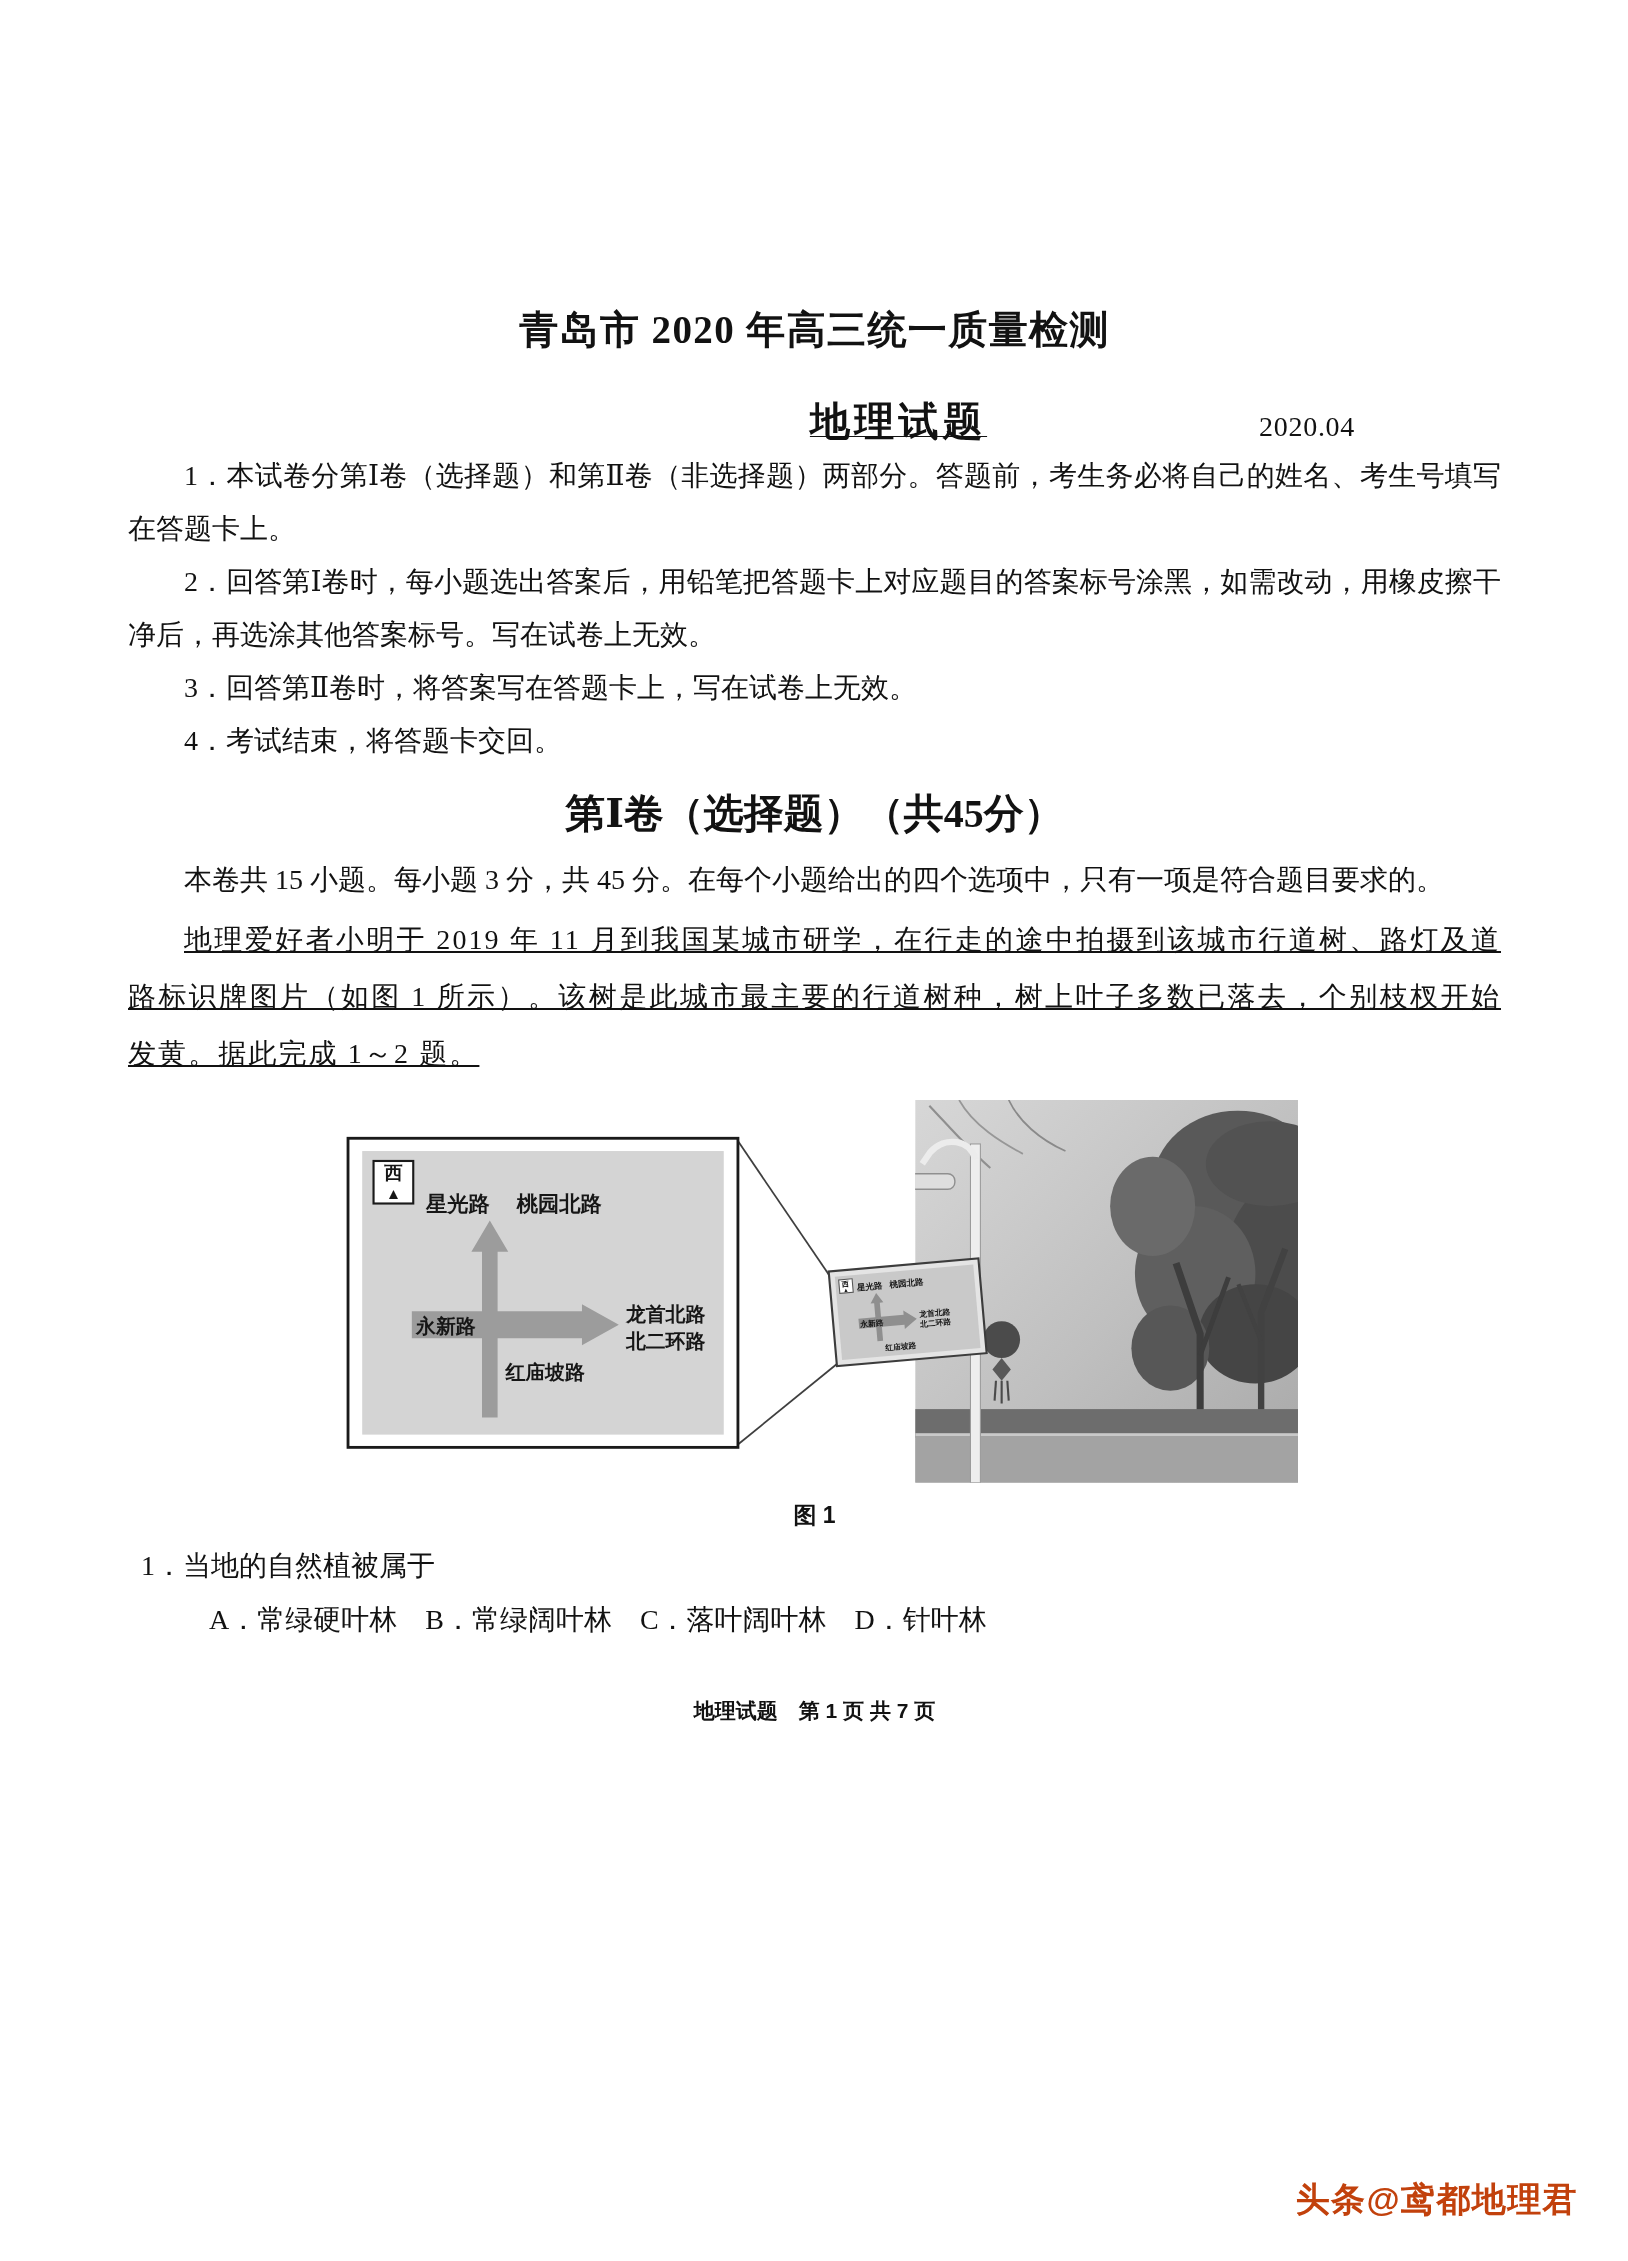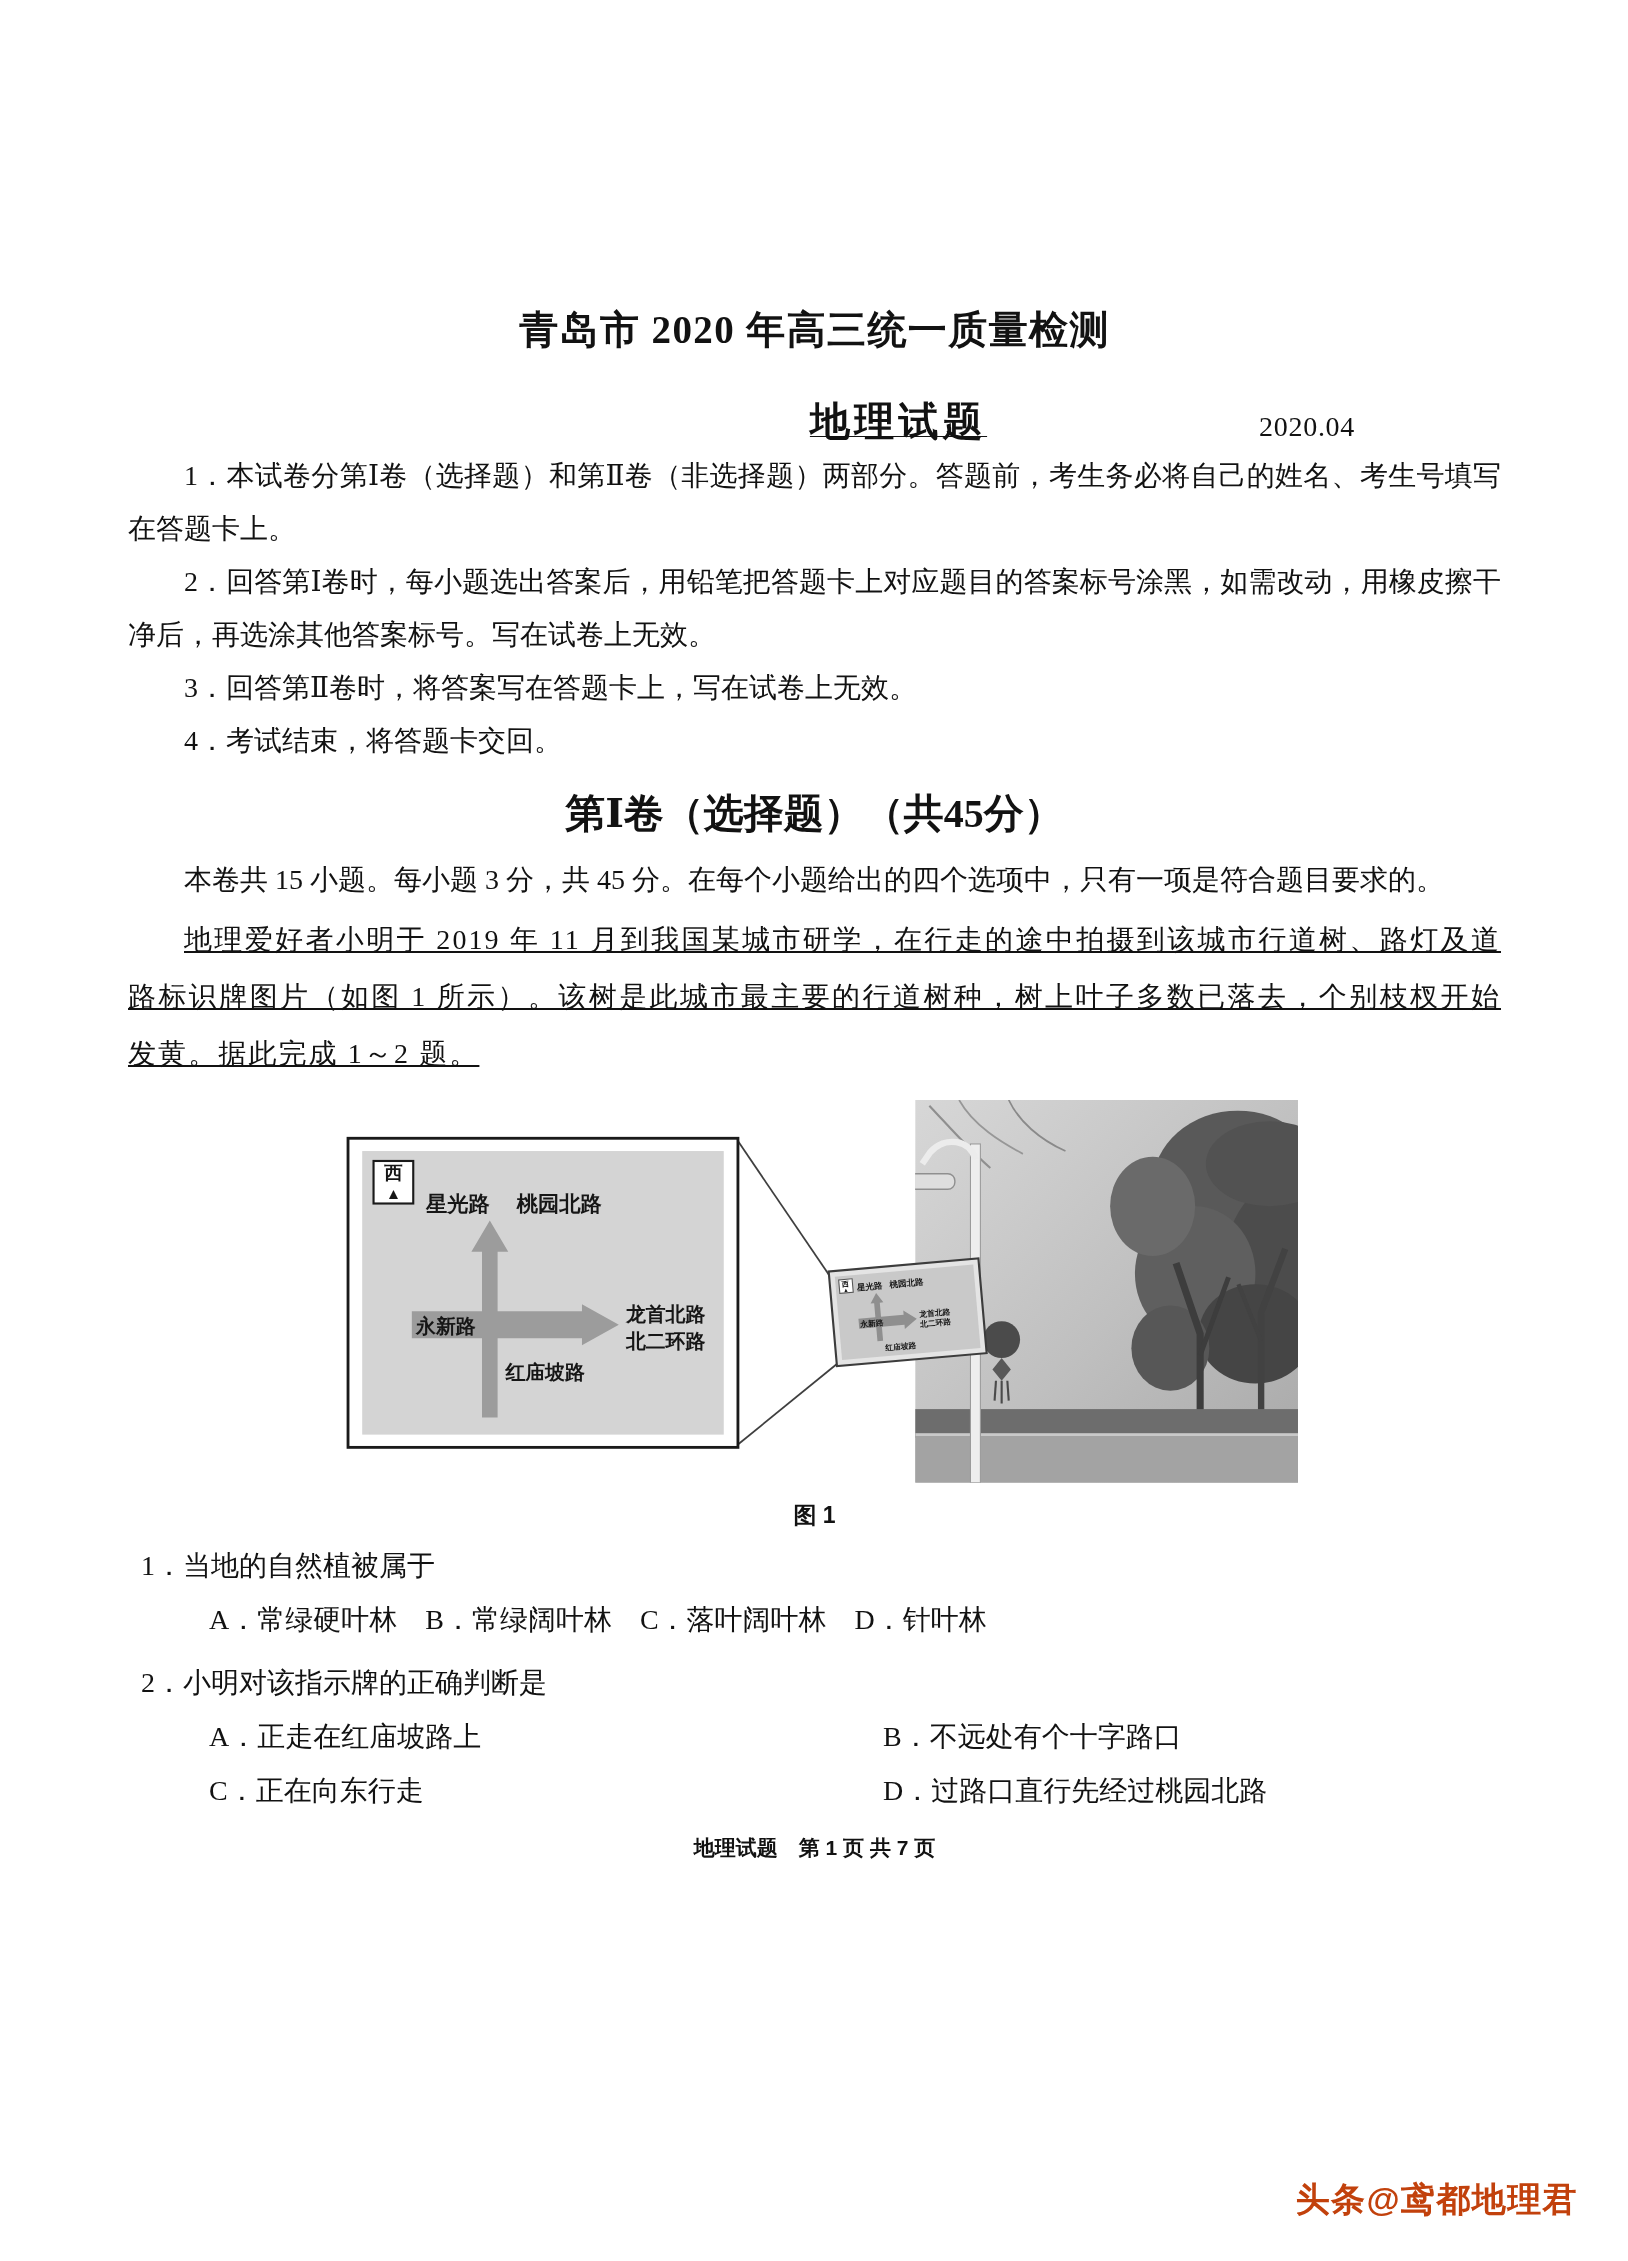--- a/index.html
+++ b/index.html
@@ -52,21 +52,21 @@
 
   .question { font-size:28px;margin-left:13px; }
   .q-stem { line-height:54px; margin-top:8.5px; text-align:left; }
   .options-row { padding-left:68px; display:flex; gap:28px; line-height:54px; }
   .options-grid {
     padding-left:68px; display:grid;
     grid-template-columns:674px auto; line-height:54px;
   }
 
   .footer {
-    margin-top:16px; text-align:center;
+    margin-top:50px; text-align:center;
     font-family:"Liberation Sans","DejaVu Sans",sans-serif;
     font-weight:bold; font-size:21px;
   }
   .watermark {
     position:absolute; right:50px; bottom:38px;
     font-family:"Liberation Sans","DejaVu Sans",sans-serif;
     font-weight:bold; font-size:34px; letter-spacing:1.4px;
     color:#c2410c;
   }
 </style>
@@ -184,28 +184,19 @@
     <div class="question">
       <p class="q-stem">1．当地的自然植被属于</p>
       <div class="options-row">
         <span>A．常绿硬叶林</span>
         <span>B．常绿阔叶林</span>
         <span>C．落叶阔叶林</span>
         <span>D．针叶林</span>
       </div>
     </div>
 
-    <div class="question">
-      <p class="q-stem">2．小明对该指示牌的正确判断是</p>
-      <div class="options-grid">
-        <span>A．正走在红庙坡路上</span>
-        <span>B．不远处有个十字路口</span>
-        <span>C．正在向东行走</span>
-        <span>D．过路口直行先经过桃园北路</span>
-      </div>
-    </div>
 
     <div class="footer">地理试题　第 1 页 共 7 页</div>
   </div>
 
   <div class="watermark">头条@鸢都地理君</div>
 </div>
 
 
 </body></html>

